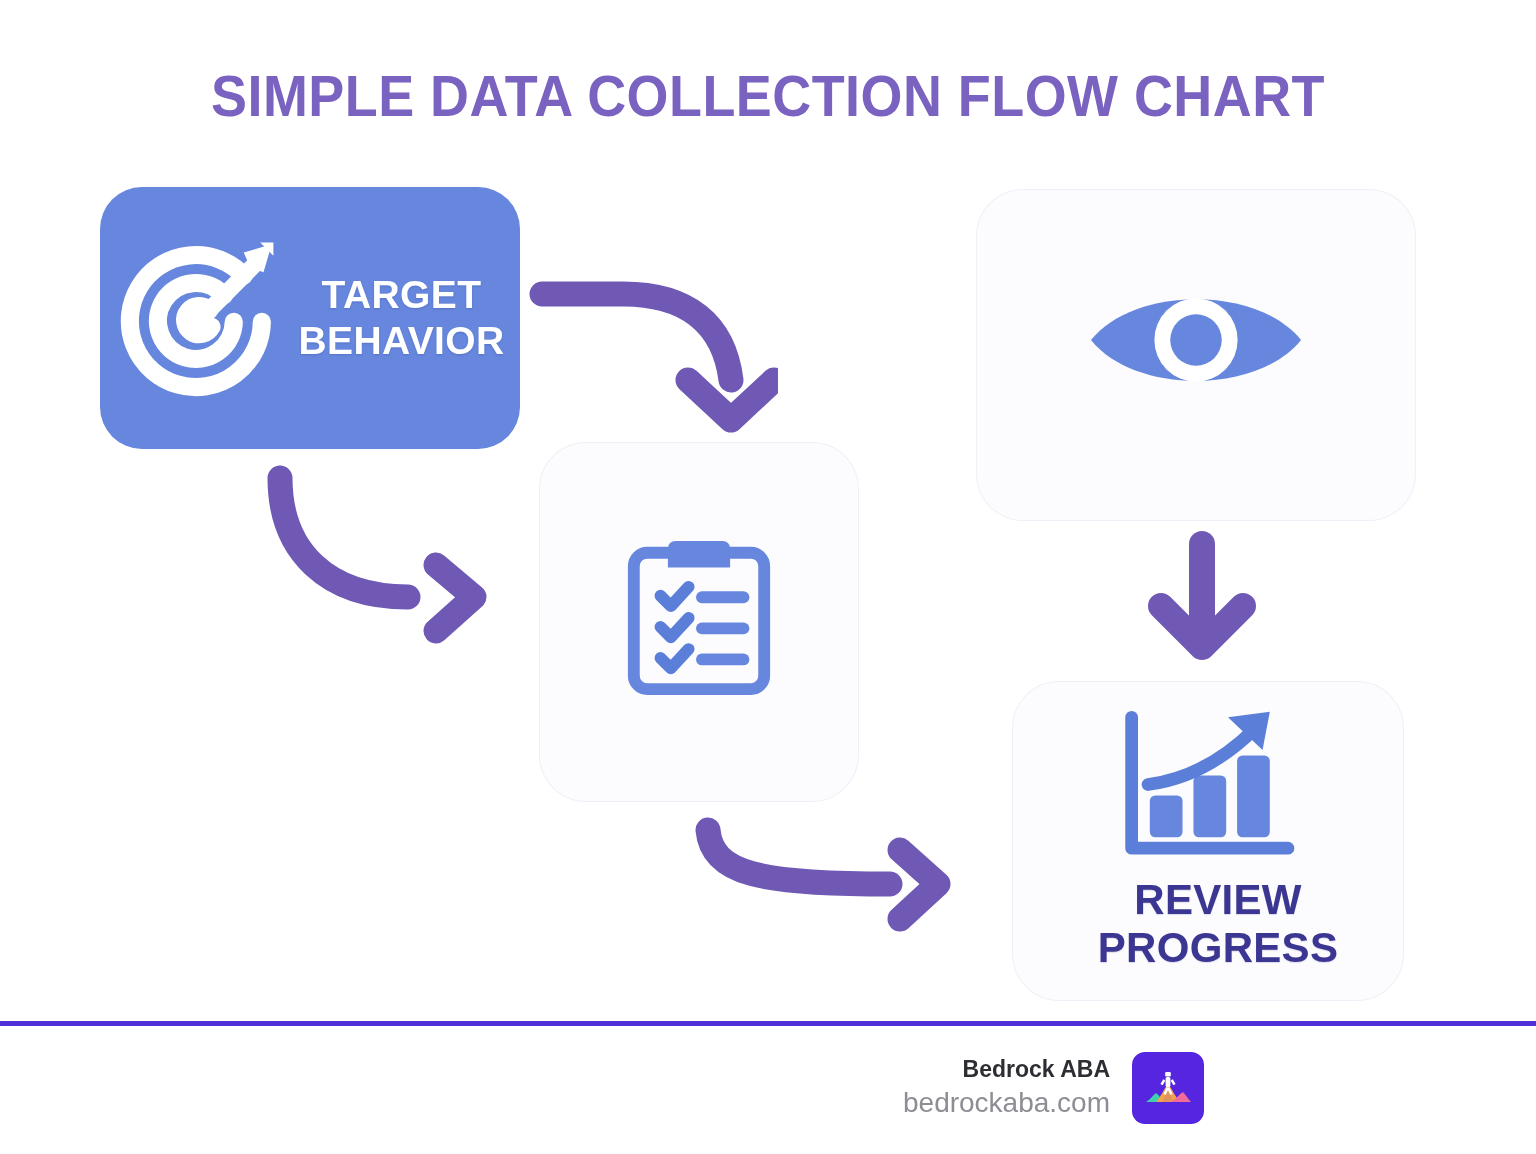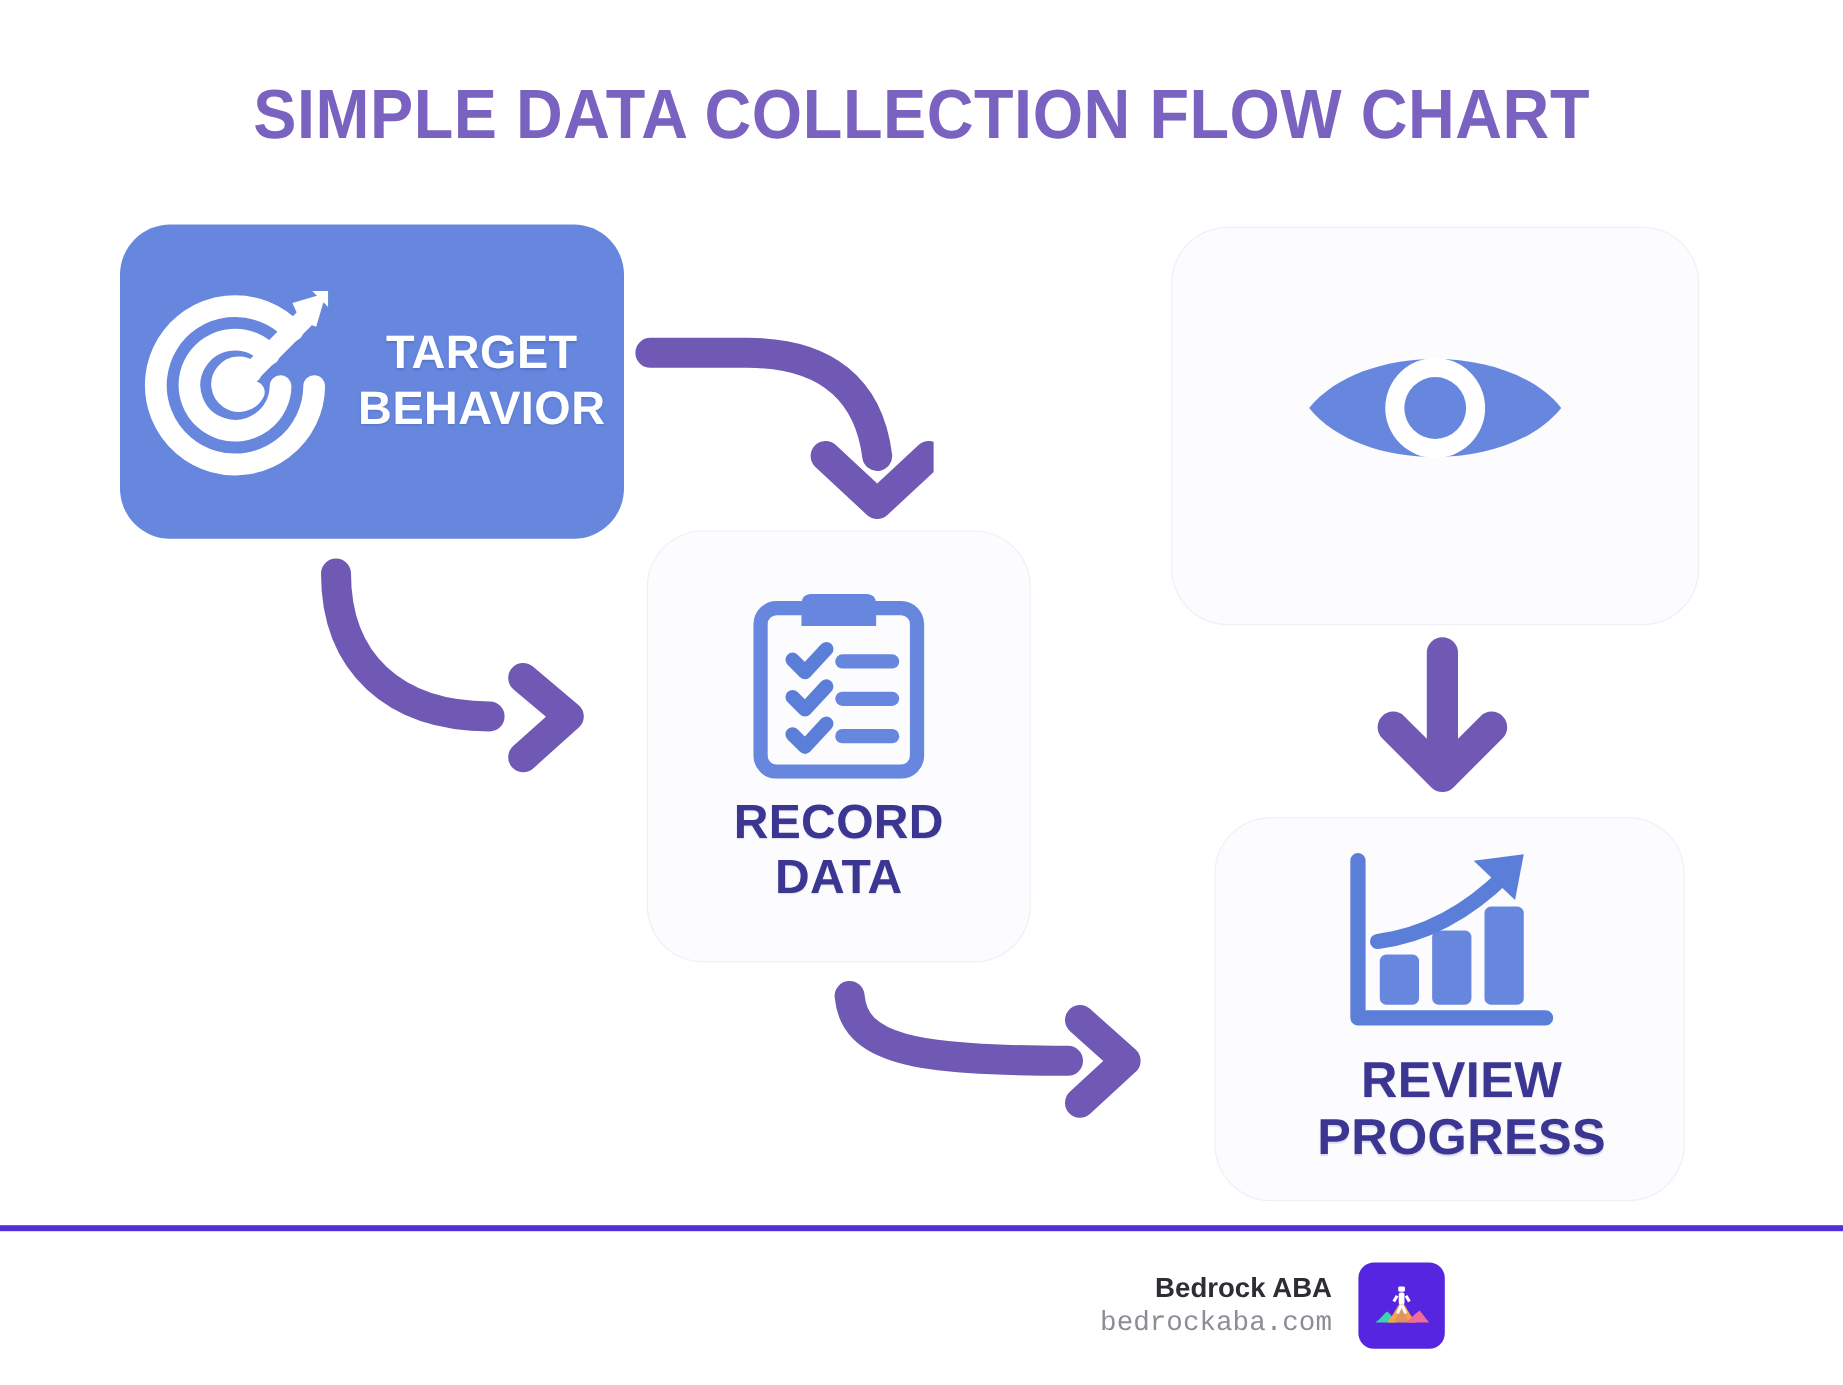--- a/index.html
+++ b/index.html
@@ -157,24 +157,24 @@
     align-items: flex-end;
     line-height: 1.28;
   }
   #footer .brand-name {
     font-size: 23px;
     font-weight: 700;
     color: #2d2d33;
     font-family: "Liberation Sans", sans-serif;
   }
   #footer .brand-url {
-    font-size: 23px;
+    font-size: 28px;
     font-weight: 400;
     color: #8d8d95;
-    font-family: Liberation Mono, monospace;
+    font-family: Liberation Sans, sans-serif;
   }
   #footer .logo {
     width: 72px;
     height: 72px;
     border-radius: 13px;
     background: #5625e0;
     display: flex;
     align-items: center;
     justify-content: center;
   }
@@ -228,22 +228,20 @@
           <path d="M 24 83 l 7 7 l 12 -13"></path>
         </g>
 
         <g stroke="#6687dd" stroke-width="8" stroke-linecap="round">
           <line x1="52" y1="42" x2="80" y2="42"></line>
           <line x1="52" y1="63" x2="80" y2="63"></line>
           <line x1="52" y1="84" x2="80" y2="84"></line>
         </g>
       </svg>
     </div>
-    <div class="label">RECORD
-DATA</div>
   </div>
 
   <div class="node card-light" id="node-observation">
     <div class="icon-wrap">
       <svg viewBox="0 0 220 122" width="218" height="122" aria-hidden="true">
         <path d="M 4 61 C 48 6 172 6 216 61 C 172 116 48 116 4 61 Z" fill="#6687dd"></path>
         <circle cx="110" cy="61" r="42" fill="#ffffff"></circle>
         <circle cx="110" cy="61" r="26" fill="#6687dd"></circle>
       </svg>
     </div>

